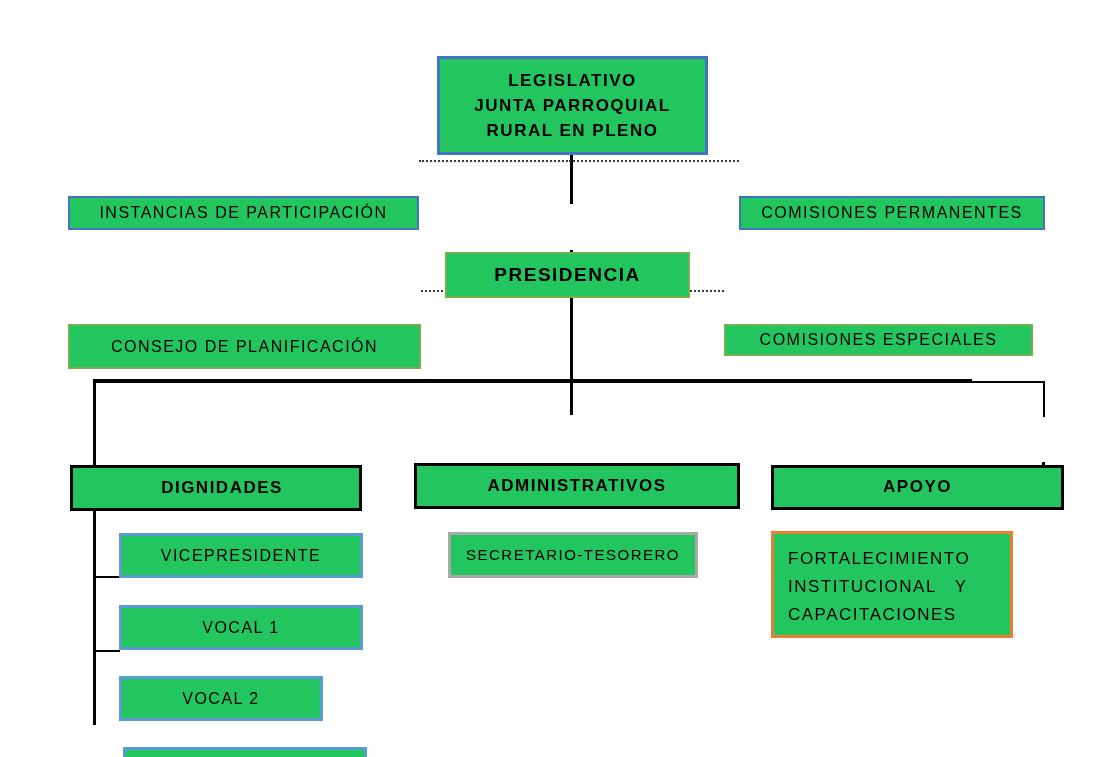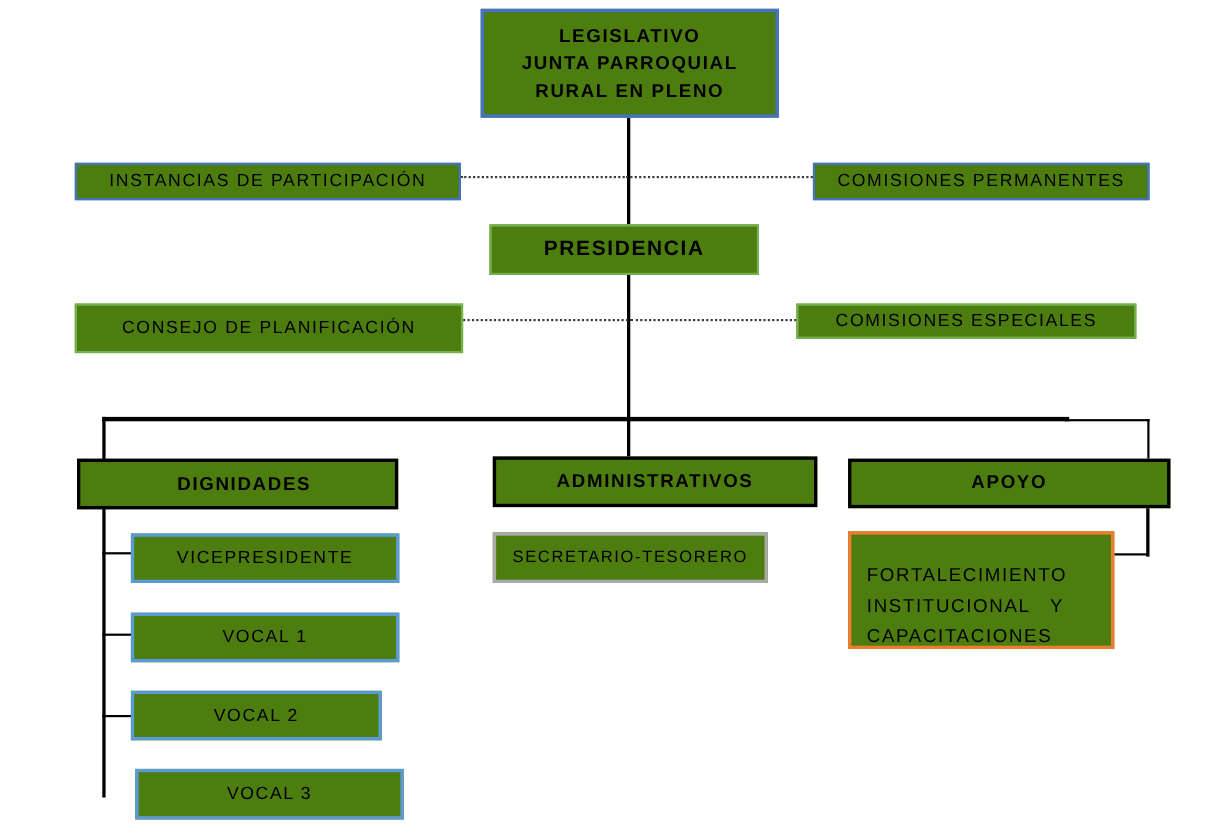--- a/index.html
+++ b/index.html
@@ -7,29 +7,30 @@
     position: relative;
     width: 1107px;
     height: 757px;
     background: #ffffff;
     font-family: "Liberation Sans", sans-serif;
     color: #000000;
     overflow: hidden;
   }
   .node {
     position: absolute;
-    background: #4d7c0f;
+    background: #22c55e;
     box-sizing: border-box;
     display: flex;
     align-items: center;
     justify-content: center;
     text-align: center;
     font-size: 16px;
     letter-spacing: 1.5px;
     line-height: 1.2;
+    margin-top: 48px;
   }
   .bold { font-weight: bold; }
   .b-darkblue  { border: 3px solid #4472C4; }
   .b-darkblue2 { border: 2px solid #4472C4; }
   .b-green     { border: 2px solid #74B14C; }
   .b-lightblue { border: 3px solid #5B9BD5; }
   .b-black     { border: 3px solid #000000; }
   .b-gray      { border: 3px solid #A9A9A9; }
   .b-orange    { border: 3px solid #ED7D31; }
 
@@ -39,21 +40,21 @@
     height: 0;
     border-top: 2px dotted #3a3a3a;
     background: none;
   }
   .stack span { display: block; }
   .node-fort {
     flex-direction: column;
     align-items: flex-start;
     justify-content: flex-start;
     text-align: left;
-    padding: 23px 0 0 14px;
+    padding: 11px 0 0 14px;
     font-size: 17px;
     line-height: 28px;
   }
   .node-fort span { display: block; white-space: pre; }
   .fs15 { font-size: 15px; }
   .fs17 { font-size: 17px; }
   .fs19 { font-size: 19px; }
   .lh25 { line-height: 25px; }
 </style>
 </head>
@@ -103,34 +104,34 @@
   <div class="node b-green" style="left:68px; top:276px; width:353px; height:45px;">
     <span>CONSEJO DE PLANIFICACIÓN</span>
   </div>
   <div class="node b-green" style="left:724px; top:276px; width:309px; height:32px;">
     <span>COMISIONES ESPECIALES</span>
   </div>
 
   <div class="node b-black bold fs17" style="left:70px; top:417px; width:292px; height:46px;padding-left:12px;">
     <span>DIGNIDADES</span>
   </div>
-  <div class="node b-black bold fs17" style="left:448px; top:415px; width:295px; height:46px;">
+  <div class="node b-black bold fs17" style="left:414px; top:415px; width:326px; height:46px;">
     <span>ADMINISTRATIVOS</span>
   </div>
   <div class="node b-black bold fs17" style="left:771px; top:417px; width:293px; height:45px;">
     <span>APOYO</span>
   </div>
 
   <div class="node b-lightblue" style="left:119px; top:485px; width:244px; height:45px;">
     <span>VICEPRESIDENTE</span>
   </div>
   <div class="node b-lightblue" style="left:119px; top:557px; width:244px; height:45px;">
     <span>VOCAL 1</span>
   </div>
-  <div class="node b-lightblue" style="left:119px; top:628px; width:228px; height:45px;">
+  <div class="node b-lightblue" style="left:119px; top:628px; width:204px; height:45px;">
     <span>VOCAL 2</span>
   </div>
   <div class="node b-lightblue" style="left:123px; top:699px; width:244px; height:46px;">
     <span>VOCAL 3</span>
   </div>
 
   <div class="node b-gray fs15" style="left:448px; top:484px; width:250px; height:46px;">
     <span>SECRETARIO-TESORERO</span>
   </div>
 

